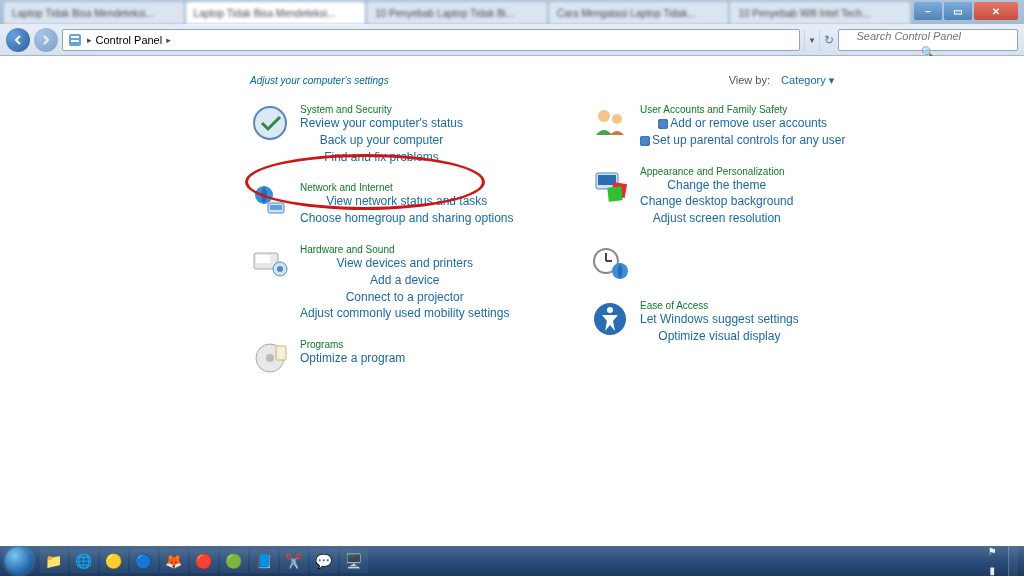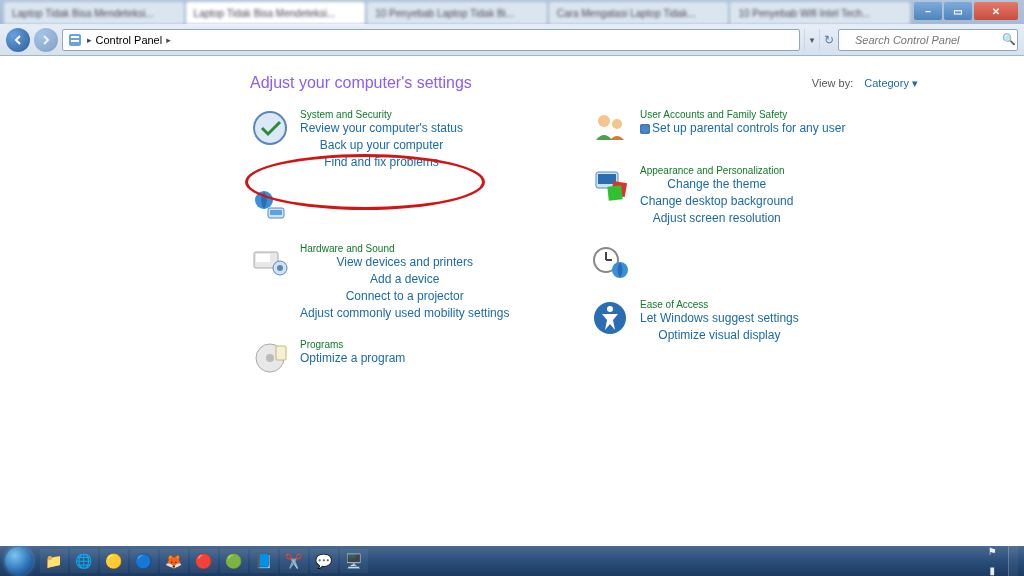--- a/index.html
+++ b/index.html
@@ -14,31 +14,31 @@
 .win-min { background: linear-gradient(180deg,#6fa4d8,#3d77b3); }
 .win-max { background: linear-gradient(180deg,#6fa4d8,#3d77b3); }
 .win-close { background: linear-gradient(180deg,#e06b5c,#c33a29); width: 44px; }
 
 
 .addr-bar { height: 32px; background: linear-gradient(180deg,#e8eef6,#d6e1ee); border-bottom: 1px solid #9fb6ce; display: flex; align-items: center; padding: 0 6px; gap: 4px; }
 .nav-circle { width: 24px; height: 24px; border-radius: 50%; background: radial-gradient(circle at 30% 30%, #68a0e0, #2d5e97); display: flex; align-items: center; justify-content: center; color: #fff; font-size: 12px; }
 .nav-fwd { opacity: 0.5; }
 .crumb-box { flex: 1; height: 22px; background: #fff; border: 1px solid #8ea7c4; border-radius: 2px; display: flex; align-items: center; padding: 0 4px; gap: 4px; font-size: 11px; }
 .crumb-arrow { color: #444; font-size: 9px; }
-.search-box { width: 180px; height: 22px; background: #fff; border: 1px solid #8ea7c4; border-radius: 2px; display: flex; align-items: center; padding: 0 16px; gap: 4px; }
+.search-box { width: 180px; height: 22px; background: #fff; border: 1px solid #8ea7c4; border-radius: 2px; display: flex; align-items: center; padding: 0 16px; gap: 4px; flex-direction: column; }
 .search-box input { border: none; outline: none; flex: 1; font-size: 11px; color: #888; font-style: italic; }
 .search-icon { color: #5a7ba3; font-size: 11px; }
 .refresh-icon { color: #5a7ba3; font-size: 12px; }
 .dropdown-btn { width:16px; height:22px; display:flex; align-items:center; justify-content:center; color:#555; font-size:9px; border-left:1px solid #c9d6e6; border-right:1px solid #c9d6e6; }
 
 
 .content { position: absolute; top: 56px; left: 0; right: 0; bottom: 30px; background: #fff; }
 .cp-body { padding: 18px 0 0 250px; }
 .cp-header { display: flex; align-items: center; margin-bottom: 16px; }
-.cp-title { color: #8b5cf6; font-size: 16px; }
+.cp-title { color: #0369a1; font-size: 10px; font-style: italic; }
 .viewby { margin-left: 340px; font-size: 11px; }
 .viewby-label { color: #555; }
 .viewby-value { color: #1a6aa8; margin-left: 8px; }
 
 .cols { display: flex; gap: 60px; }
 .col { width: 280px; }
 .cat { display: flex; gap: 10px; margin-bottom: 16px; }
 .cat-icon { width: 40px; height: 40px; flex-shrink: 0; }
 .cat-txt { }
 .cat-title { color: #0f7a28; font-size: 10px; margin-bottom: 2px; }
@@ -147,20 +147,25 @@
 
         <div class="cat">
           <div class="cat-icon">
             <svg class="icon-svg" viewBox="0 0 40 40">
                 <circle cx="14" cy="14" r="9" fill="#3a8fd8"></circle>
                 <path d="M14 5 Q20 14 14 23 Q8 14 14 5" fill="#2a6db3"></path>
                 <rect x="18" y="22" width="16" height="10" rx="2" fill="#cfe4f7" stroke="#5a87b8"></rect>
                 <rect x="20" y="24" width="12" height="5" fill="#5aa4e3"></rect>
               </svg>
           </div>
+          <div class="cat-txt">
+            <a class="cat-title">Network and Internet</a>
+            <a class="cat-link">View network status and tasks</a>
+            <a class="cat-link">Choose homegroup and sharing options</a>
+          </div>
         </div>
 
         <div class="cat">
           <div class="cat-icon">
             <svg class="icon-svg" viewBox="0 0 40 40">
                 <rect x="4" y="10" width="24" height="16" rx="2" fill="#e8e8e8" stroke="#aaa"></rect>
                 <rect x="6" y="12" width="14" height="8" fill="#fff"></rect>
                 <circle cx="30" cy="26" r="7" fill="#cfe4f7" stroke="#5a87b8"></circle>
                 <circle cx="30" cy="26" r="3" fill="#5a87b8"></circle>
               </svg>
@@ -196,20 +201,21 @@
           <div class="cat-icon">
             <svg class="icon-svg" viewBox="0 0 40 40">
                 <circle cx="14" cy="13" r="6" fill="#f4c48a"></circle>
                 <path d="M6 32 Q14 22 22 32" fill="#4aa34a"></path>
                 <circle cx="27" cy="16" r="5" fill="#f4c48a"></circle>
                 <path d="M20 32 Q27 24 34 32" fill="#d67a3a"></path>
               </svg>
           </div>
           <div class="cat-txt">
             <a class="cat-title">User Accounts and Family Safety</a>
+            <a class="cat-link"><span class="shield-ico"></span><span>Add or remove user accounts</span></a>
             <a class="cat-link"><span class="shield-ico"></span><span>Set up parental controls for any user</span></a>
           </div>
         </div>
 
         <div class="cat">
           <div class="cat-icon">
             <svg class="icon-svg" viewBox="0 0 40 40">
                 <rect x="6" y="8" width="22" height="16" rx="2" fill="#cfe4f7" stroke="#5a87b8"></rect>
                 <rect x="8" y="10" width="18" height="10" fill="#2a6db3"></rect>
                 <rect x="22" y="18" width="14" height="14" fill="#e03030" transform="rotate(10 29 25)"></rect>

